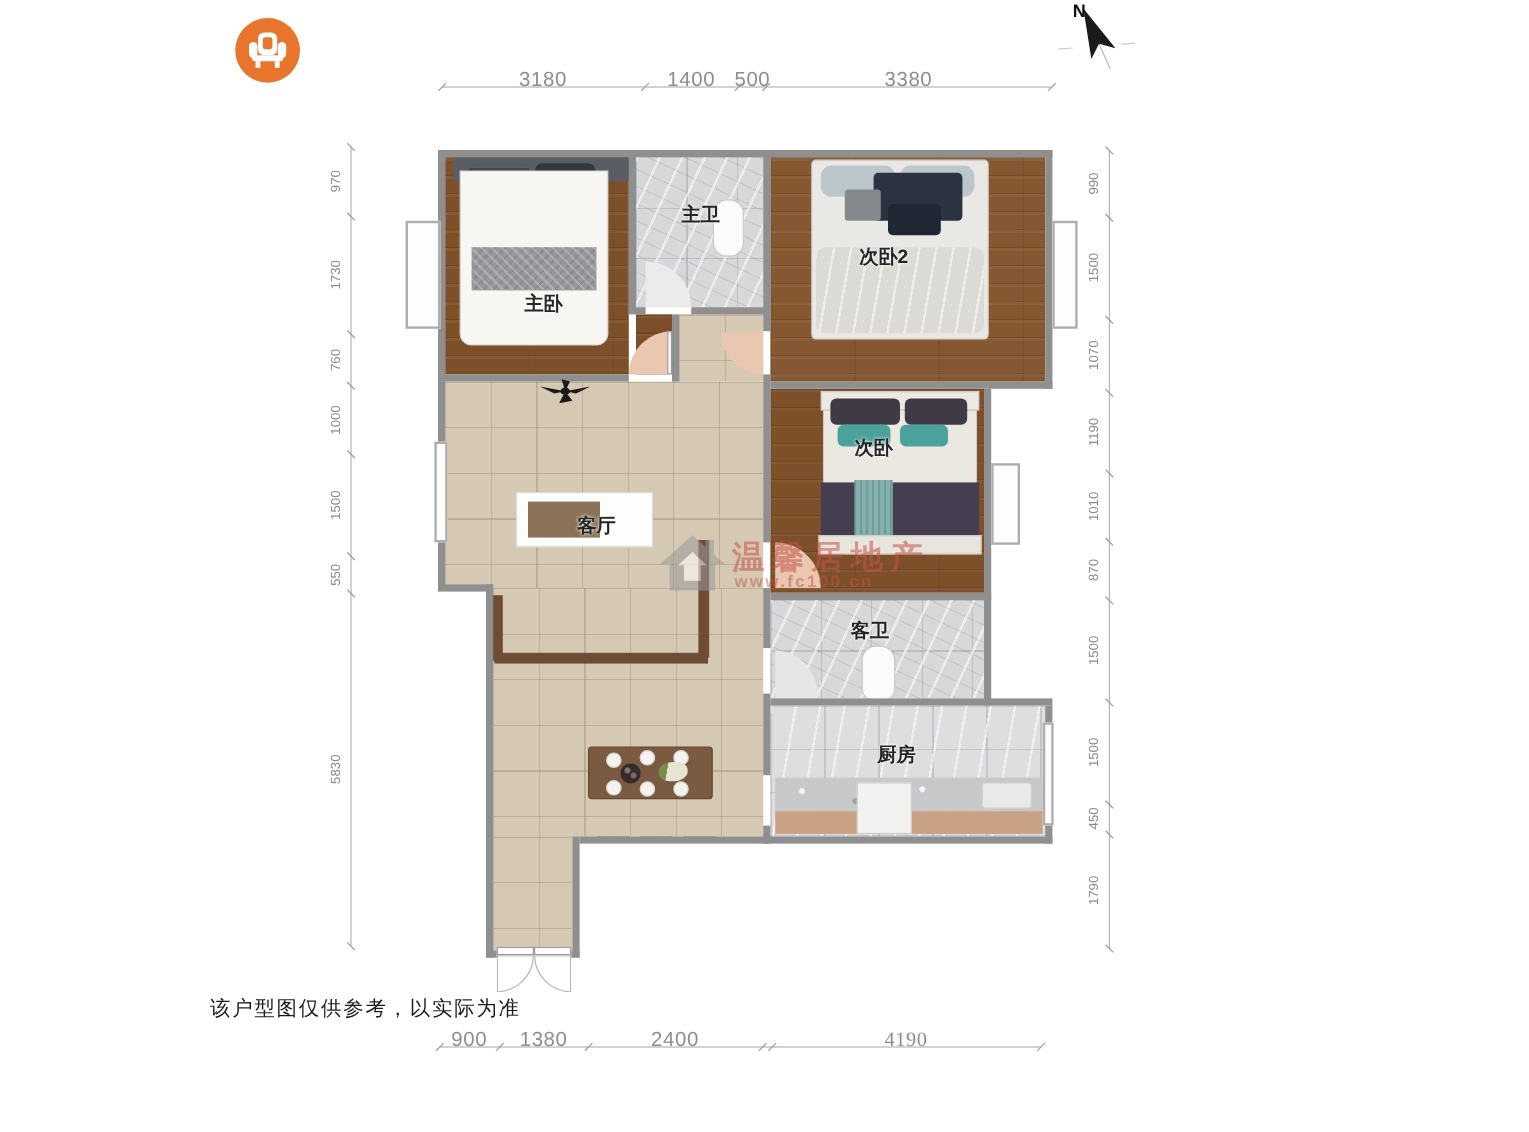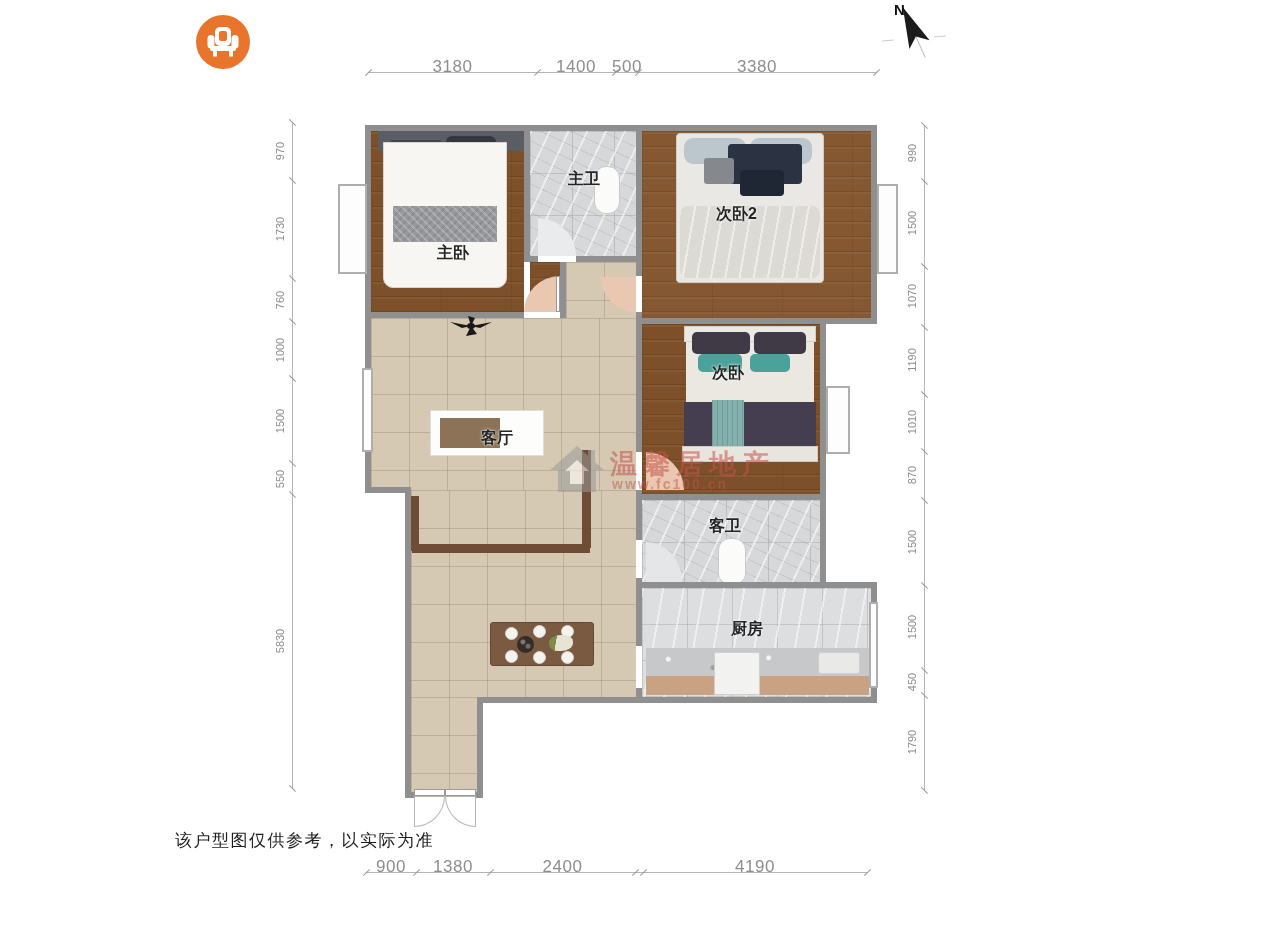--- a/index.html
+++ b/index.html
@@ -78,21 +78,21 @@
   <div class="dline" style="left:366px;top:872px;width:501px;height:1px;"></div>
   <div class="tick" style="left:366px;top:868px;"></div>
     <div class="tick" style="left:416px;top:868px;"></div>
   <div class="tick" style="left:490px;top:868px;"></div>
     <div class="tick" style="left:635px;top:868px;"></div>
   <div class="tick" style="left:643px;top:868px;"></div>
     <div class="tick" style="left:867px;top:868px;"></div>
   <span class="dlabel" style="left:366px;top:857px;width:50px;">900</span>
   <span class="dlabel" style="left:416px;top:857px;width:74px;">1380</span>
   <span class="dlabel" style="left:490px;top:857px;width:145px;">2400</span>
-  <span class="dlabel" style="left:643px;top:857px;width:224px;">4190</span>
+  <span class="dlabel" style="left:643px;top:857px;width:224px;font-family:Liberation Serif, serif;">4190</span>
 </div>
 
 <div>
   <div class="dline" style="left:292px;top:122px;width:1px;height:666px;"></div>
   <div class="htick" style="left:288px;top:122px;"></div>
     <div class="htick" style="left:288px;top:180px;"></div>
   <div class="htick" style="left:288px;top:278px;"></div>
     <div class="htick" style="left:288px;top:321px;"></div>
   <div class="htick" style="left:288px;top:378px;"></div>
     <div class="htick" style="left:288px;top:463px;"></div>

